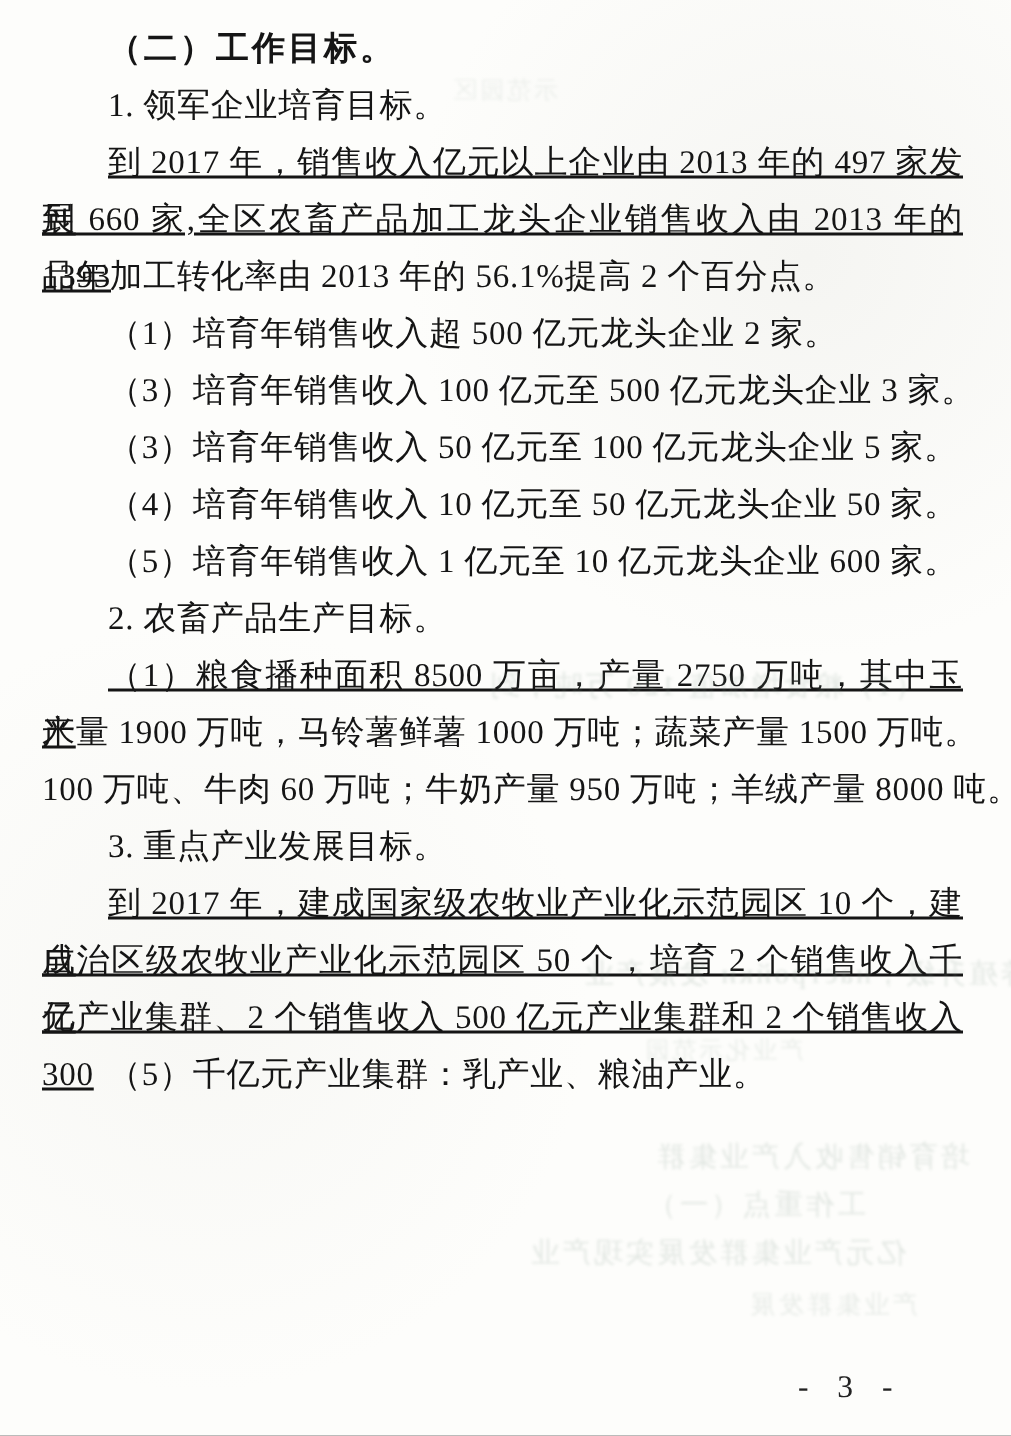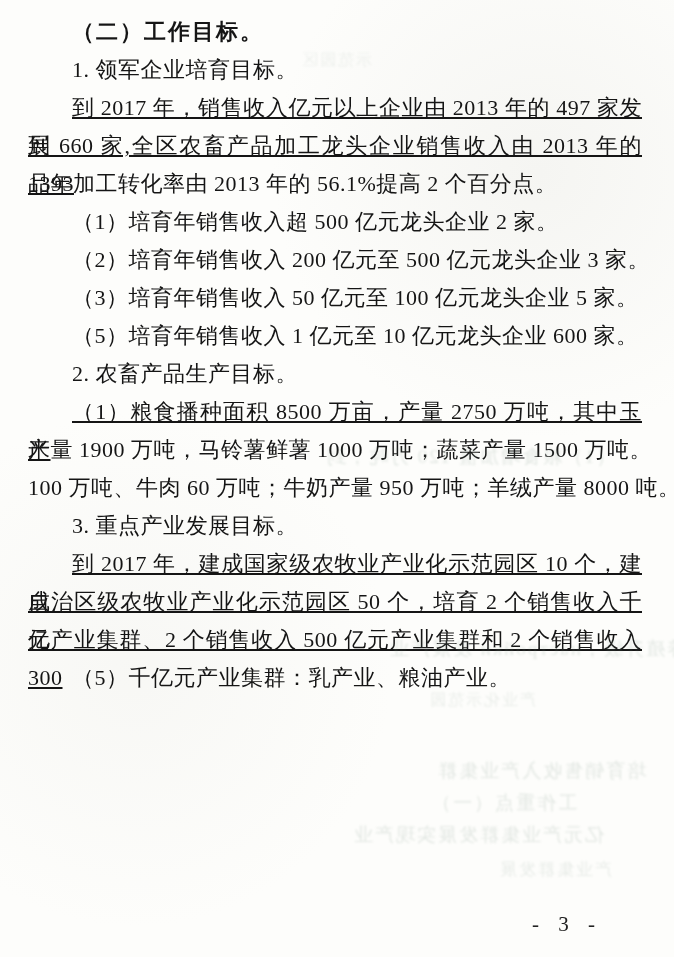--- a/index.html
+++ b/index.html
@@ -67,22 +67,23 @@
 
 <div class="page">
 
   <div class="textblock">
     <div class="line bold indent">（二）工作目标。</div>
     <div class="line indent">1. 领军企业培育目标。</div>
     <div class="line indent fill">到 2017 年，销售收入亿元以上企业由 2013 年的 497 家发展</div>
     <div class="line fill">到 660 家,全区农畜产品加工龙头企业销售收入由 2013 年的 1393</div>
     <div class="line">品年加工转化率由 2013 年的 56.1%提高 2 个百分点。</div>
     <div class="line indent">（1）培育年销售收入超 500 亿元龙头企业 2 家。</div>
-    <div class="line indent">（2）培育年销售收入 200 亿元至 500 亿元龙头企业 3 家。</div>
+    <div class="line indent">（3）培育年销售收入 100 亿元至 500 亿元龙头企业 3 家。</div>
     <div class="line indent">（3）培育年销售收入 50 亿元至 100 亿元龙头企业 5 家。</div>
+    <div class="line indent">（4）培育年销售收入 10 亿元至 50 亿元龙头企业 50 家。</div>
     <div class="line indent">（5）培育年销售收入 1 亿元至 10 亿元龙头企业 600 家。</div>
     <div class="line indent">2. 农畜产品生产目标。</div>
     <div class="line indent fill">（1）粮食播种面积 8500 万亩，产量 2750 万吨，其中玉米</div>
     <div class="line">产量 1900 万吨，马铃薯鲜薯 1000 万吨；蔬菜产量 1500 万吨。</div>
     <div class="line">100 万吨、牛肉 60 万吨；牛奶产量 950 万吨；羊绒产量 8000 吨。</div>
     <div class="line indent">3. 重点产业发展目标。</div>
     <div class="line indent fill">到 2017 年，建成国家级农牧业产业化示范园区 10 个，建成</div>
     <div class="line fill">自治区级农牧业产业化示范园区 50 个，培育 2 个销售收入千亿</div>
     <div class="line fill">元产业集群、2 个销售收入 500 亿元产业集群和 2 个销售收入 300</div>
     <div class="line indent">（5）千亿元产业集群：乳产业、粮油产业。</div>

